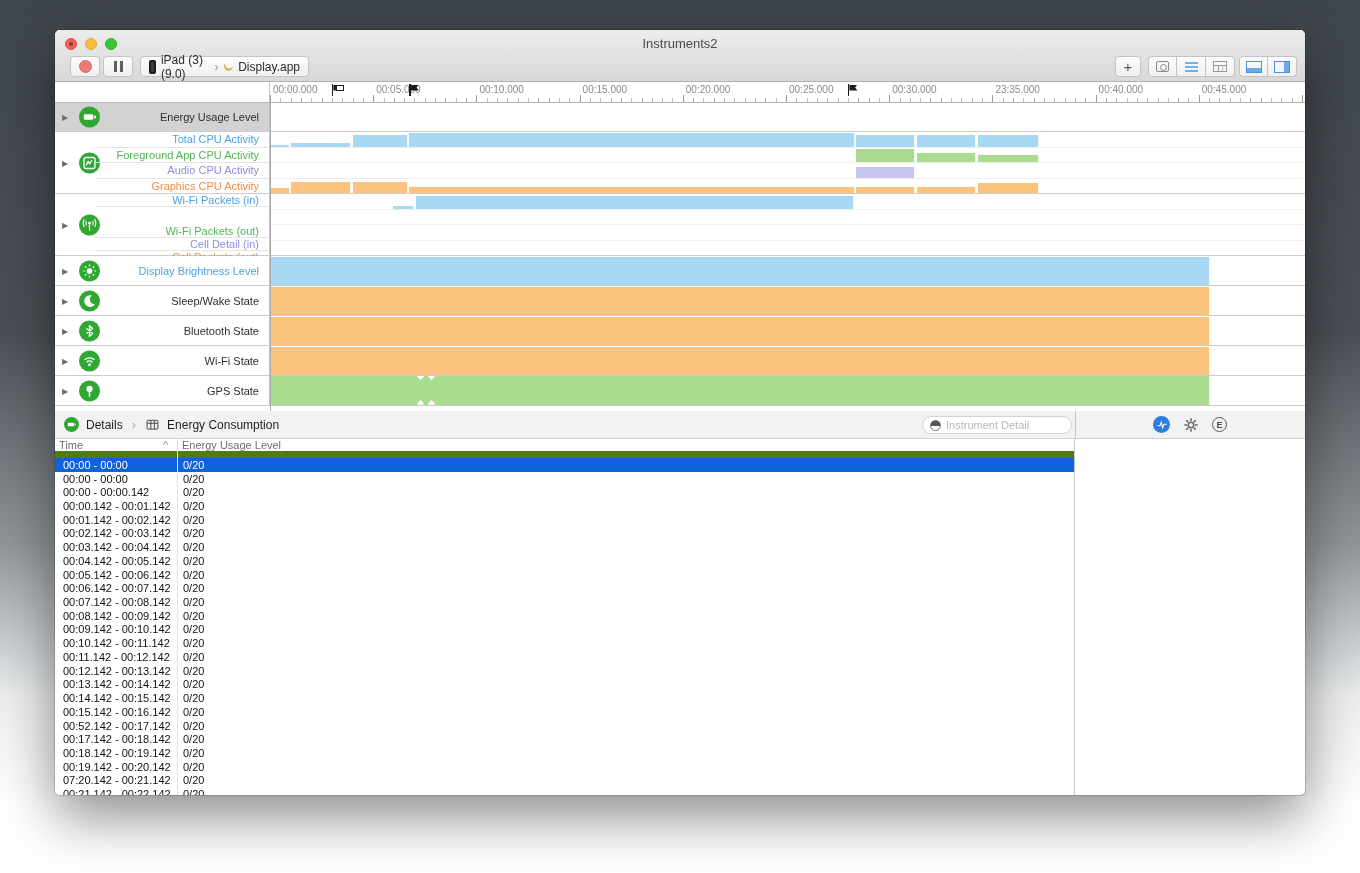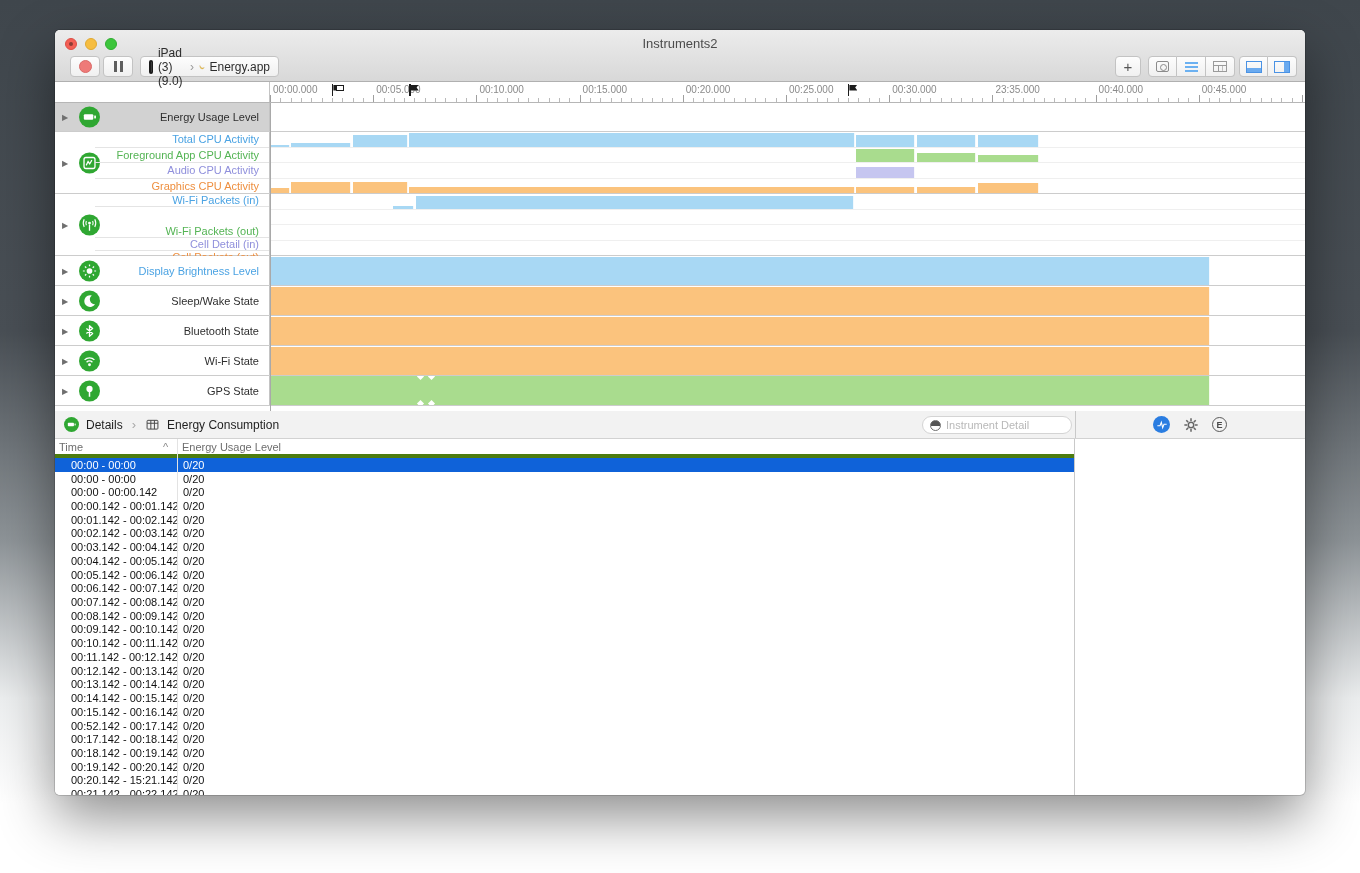--- a/index.html
+++ b/index.html
@@ -22,21 +22,21 @@
   .light.red { background:#f45f55; border:1px solid #dd4f46; }
   .light.red::after { content:''; position:absolute; left:3px; top:3px; width:4px; height:4px; border-radius:50%; background:#8c3c34; }
   .light.yellow { background:#f6bd40; border:1px solid #e0a932; }
   .light.green { background:#3cc53c; border:1px solid #2fae31; }
   .win-title { text-align:center; font-size:13px; color:#4c4c4c; padding-top:6px; }
   .toolbar { position:absolute; top:26px; left:0; right:0; height:26px; }
   .tb-btn { position:absolute; height:21px; border:1px solid #c3c3c3; border-radius:4px; background:linear-gradient(180deg,#fdfdfd,#f0f0f0); display:flex; align-items:center; justify-content:center; }
   .rec-dot { width:13px; height:13px; border-radius:50%; background:#ee7a78; border:1px solid #da6a68; }
   .pause-glyph { display:flex; gap:3px; }
   .pause-glyph i { display:block; width:3px; height:11px; background:#5e5e5e; }
-  .target-box { left:85px; width:139px; font-size:12px; color:#2d2d2d; justify-content:center; padding:0 8px; gap:5px; }
+  .target-box { left:85px; width:169px; font-size:12px; color:#2d2d2d; justify-content:center; padding:0 8px; gap:5px; }
   .ipad-glyph { width:10px; height:14px; background:#1a1a1a; border-radius:2px; position:relative; }
   .ipad-glyph::after { content:''; position:absolute; left:1.5px; top:2px; right:1.5px; bottom:2px; background:#3a3a3a; }
   .crumb-sep { color:#9a9a9a; font-size:12px; }
   .run-box { left:490px; width:250px; font-size:12px; color:#2d2d2d; justify-content:flex-start; }
   .run-label { position:absolute; left:32px; }
   .run-time { position:absolute; left:118px; letter-spacing:.5px; }
   .plus-btn { left:1060px; width:26px; font-size:15px; color:#555; }
   .seg-group { position:absolute; left:1093px; top:0; display:flex; }
   .seg-btn { width:29px; height:21px; border:1px solid #c3c3c3; border-left:none; background:linear-gradient(180deg,#fdfdfd,#f0f0f0); display:flex; align-items:center; justify-content:center; }
   .seg-btn:first-child { border-left:1px solid #c3c3c3; border-radius:4px 0 0 4px; }
@@ -88,28 +88,28 @@
   .crumb-chev { color:#a8a8a8; font-size:13px; margin:0 2px; }
   .search-field { position:absolute; left:867px; top:5px; width:150px; height:18px; background:#fff; border:1px solid #d4d4d4; border-radius:9px; display:flex; align-items:center; padding:0 7px; gap:5px; }
   .scope-ico { width:11px; height:11px; border-radius:50%; border:1px solid #6f6f6f; background:linear-gradient(180deg,#555 55%,#fff 55%); }
   .search-ph { font-size:11px; color:#b8b8b8; }
   .dt-divider { position:absolute; left:1020px; top:0; bottom:0; width:1px; background:#c9c9c9; }
   .insp-icons { position:absolute; left:1098px; top:5px; display:flex; gap:13px; align-items:center; }
   .pulse-circle { width:17px; height:17px; border-radius:50%; background:#2a7de1; display:flex; align-items:center; justify-content:center; }
   .e-circle { width:15px; height:15px; border-radius:50%; border:1.3px solid #5a5a5a; color:#4a4a4a; font-size:9px; font-weight:bold; display:flex; align-items:center; justify-content:center; }
   .details-body { height:356px; display:flex; }
   .table-area { width:1020px; border-right:1px solid #c9c9c9; position:relative; background:#fff; overflow:hidden; }
-  .thead { height:19px; border-bottom:4px solid #4d7c0f; display:flex; align-items:center; font-size:11px; color:#6e6e6e; position:relative; }
+  .thead { height:19px; border-bottom:7px solid #4d7c0f; display:flex; align-items:center; font-size:11px; color:#6e6e6e; position:relative; }
   .th-time { padding-left:4px; width:108px; }
   .sort-caret { font-size:11px; color:#8a8a8a; width:19px; }
   .th-col2 { padding-left:0px; }
   .col-line { position:absolute; left:122px; top:0; bottom:0; width:1px; background:#e3e3e3; z-index:2; }
   .trows { position:absolute; top:19px; left:0; right:0; bottom:0; overflow:hidden; }
   .trow { height:13.72px; display:flex; font-size:11px; color:#111; align-items:center; }
-  .trow .c1 { width:122px; padding-left:16px; white-space:nowrap; }
+  .trow .c1 { width:122px; padding-left:8px; white-space:nowrap; }
   .trow .c2 { padding-left:6px; white-space:nowrap; }
   .trow.selected { background:#0f62d9; color:#fff; }
   .inspector { flex:1; background:#ececec; display:flex; align-items:center; justify-content:center; }
   .nothing { font-size:15px; color:#b5b5b5; }
 </style>
 </head>
 <body>
 
 <div class="window">
 
@@ -132,21 +132,21 @@
             <i></i>
           </span>
         </div>
       <div class="tb-btn target-box">
         <span class="ipad-glyph"></span>
         <span>iPad (3) (9.0)</span>
         <span class="crumb-sep">›</span>
         <svg width="14" height="14" viewBox="0 0 18 18">
             <path d="M3 4 q1.5 8.5 9.5 8.5 q3.5 0 4.7 -2.6 q-0.2 4.6 -6.2 5.6 Q3.5 16.5 2.4 6 Z" fill="#f2c23c" stroke="#a67f24" stroke-width="0.7"></path>
           </svg>
-        <span>Energy.app</span>
+        <span>Display.app</span>
       </div>
       <div class="tb-btn plus-btn">
           <span>+</span>
         </div>
       <div class="seg-group">
         <div class="seg-btn">
             <span class="icon-recset"></span>
           </div>
         <div class="seg-btn">
             <span class="icon-list">
@@ -630,21 +630,21 @@
           </div>
           <div class="trow">
             <span class="c1">00:18.142 - 00:19.142</span>
             <span class="c2">0/20</span>
           </div>
           <div class="trow">
             <span class="c1">00:19.142 - 00:20.142</span>
             <span class="c2">0/20</span>
           </div>
           <div class="trow">
-            <span class="c1">00:20.142 - 15:21.142</span>
+            <span class="c1">07:20.142 - 00:21.142</span>
             <span class="c2">0/20</span>
           </div>
           <div class="trow">
             <span class="c1">00:21.142 - 00:22.142</span>
             <span class="c2">0/20</span>
           </div>
         </div>
     </div>
   </div>
 

